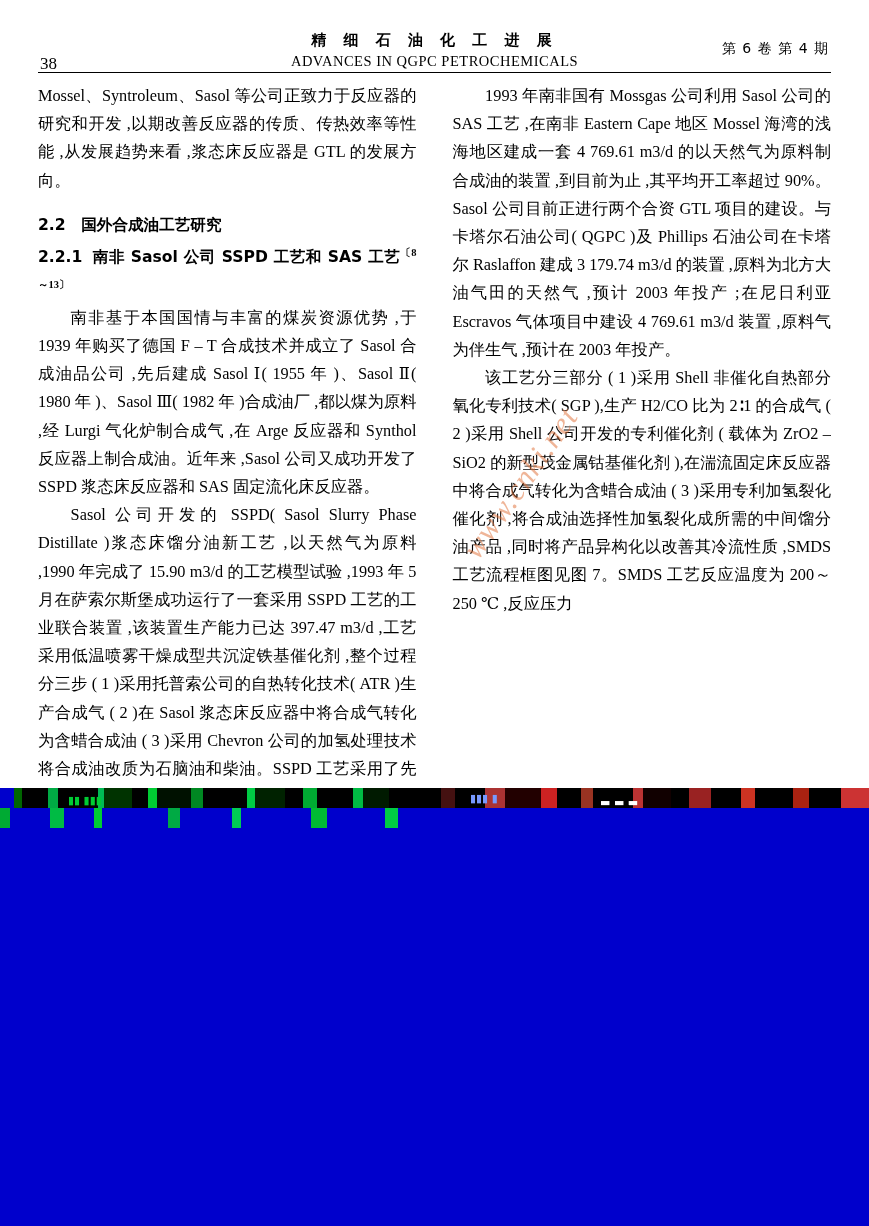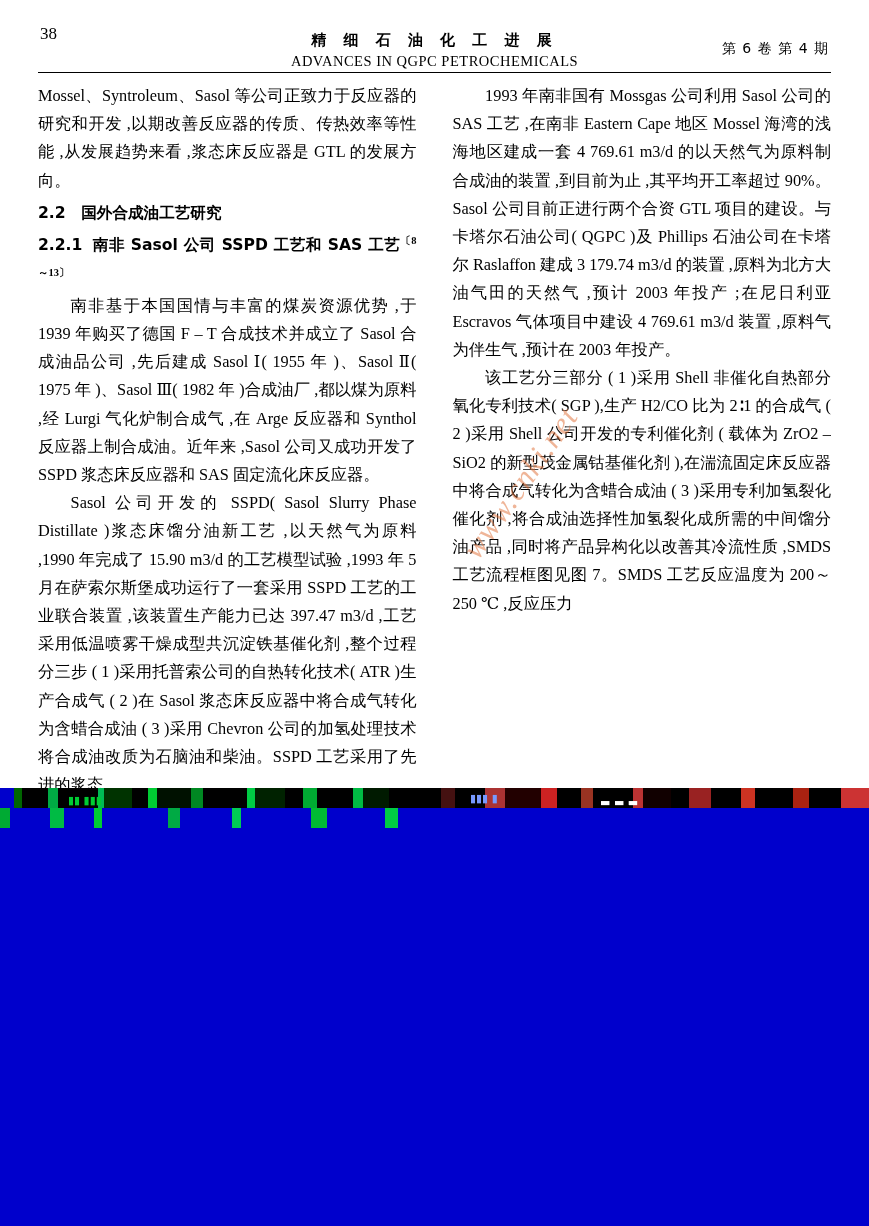--- a/index.html
+++ b/index.html
@@ -29,21 +29,21 @@
   .header {
     position: absolute;
     left: 38px;
     top: 22px;
     width: 793px;
     height: 48px;
   }
   .header-page-num {
     position: absolute;
     left: 2px;
-    top: 2px;
+    top: 32px;
     font-size: 17px;
     font-family: "Liberation Serif", serif;
   }
   .header-center {
     position: absolute;
     left: 50%;
     top: 8px;
     transform: translateX(-50%);
     text-align: center;
     width: 400px;
@@ -104,21 +104,21 @@
     text-justify: inter-ideograph;
     font-family: "Liberation Serif", "DejaVu Serif", serif;
   }
   p.indent {
     text-indent: 2em;
   }
   .heading2 {
     font-weight: bold;
     font-family: "DejaVu Sans", sans-serif;
     font-size: 15.6px;
-    margin-top: 4px;
+    margin-top: 16px;
   }
   .heading3 {
     font-weight: bold;
     font-family: "DejaVu Sans", sans-serif;
     font-size: 15.6px;
   }
   .heading3 .num { margin-right: 10px; }
   .sup {
     font-size: 10.5px;
     vertical-align: super;
@@ -198,21 +198,21 @@
   <div class="header-rule"></div>
 
   <div class="columns">
 
     <div class="col">
       <p>Mossel、Syntroleum、Sasol 等公司正致力于反应器的研究和开发 ,以期改善反应器的传质、传热效率等性能 ,从发展趋势来看 ,浆态床反应器是 GTL 的发展方向。</p>
       <div class="heading2">2.2　国外合成油工艺研究</div>
       <div class="heading3">
         <span class="num">2.2.1</span><span>南非 Sasol 公司 SSPD 工艺和 SAS 工艺</span><span class="sup">〔8～13〕</span>
       </div>
-      <p class="indent">南非基于本国国情与丰富的煤炭资源优势 ,于 1939 年购买了德国 F – T 合成技术并成立了 Sasol 合成油品公司 ,先后建成 Sasol Ⅰ( 1955 年 )、Sasol Ⅱ( 1975 年 )、Sasol Ⅲ( 1982 年 )合成油厂 ,都以煤为原料 ,经 Lurgi 气化炉制合成气 ,在 Arge 反应器和 Synthol 反应器上制合成油。近年来 ,Sasol 公司又成功开发了 SSPD 浆态床反应器和 SAS 固定流化床反应器。</p>
+      <p class="indent">南非基于本国国情与丰富的煤炭资源优势 ,于 1939 年购买了德国 F – T 合成技术并成立了 Sasol 合成油品公司 ,先后建成 Sasol Ⅰ( 1955 年 )、Sasol Ⅱ( 1980 年 )、Sasol Ⅲ( 1982 年 )合成油厂 ,都以煤为原料 ,经 Lurgi 气化炉制合成气 ,在 Arge 反应器和 Synthol 反应器上制合成油。近年来 ,Sasol 公司又成功开发了 SSPD 浆态床反应器和 SAS 固定流化床反应器。</p>
       <p class="indent">Sasol 公司开发的 SSPD( Sasol Slurry Phase Distillate )浆态床馏分油新工艺 ,以天然气为原料 ,1990 年完成了 15.90 m3/d 的工艺模型试验 ,1993 年 5 月在萨索尔斯堡成功运行了一套采用 SSPD 工艺的工业联合装置 ,该装置生产能力已达 397.47 m3/d ,工艺采用低温喷雾干燥成型共沉淀铁基催化剂 ,整个过程分三步 ( 1 )采用托普索公司的自热转化技术( ATR )生产合成气 ( 2 )在 Sasol 浆态床反应器中将合成气转化为含蜡合成油 ( 3 )采用 Chevron 公司的加氢处理技术将合成油改质为石脑油和柴油。SSPD 工艺采用了先进的浆态</p>
     </div>
 
     <div class="col">
       <p class="indent">1993 年南非国有 Mossgas 公司利用 Sasol 公司的 SAS 工艺 ,在南非 Eastern Cape 地区 Mossel 海湾的浅海地区建成一套 4 769.61 m3/d 的以天然气为原料制合成油的装置 ,到目前为止 ,其平均开工率超过 90%。Sasol 公司目前正进行两个合资 GTL 项目的建设。与卡塔尔石油公司( QGPC )及 Phillips 石油公司在卡塔尔 Raslaffon 建成 3 179.74 m3/d 的装置 ,原料为北方大油气田的天然气 ,预计 2003 年投产 ;在尼日利亚 Escravos 气体项目中建设 4 769.61 m3/d 装置 ,原料气为伴生气 ,预计在 2003 年投产。</p>
       <p class="indent">该工艺分三部分 ( 1 )采用 Shell 非催化自热部分氧化专利技术( SGP ),生产 H2/CO 比为 2∶1 的合成气 ( 2 )采用 Shell 公司开发的专利催化剂 ( 载体为 ZrO2 – SiO2 的新型茂金属钴基催化剂 ),在湍流固定床反应器中将合成气转化为含蜡合成油 ( 3 )采用专利加氢裂化催化剂 ,将合成油选择性加氢裂化成所需的中间馏分油产品 ,同时将产品异构化以改善其冷流性质 ,SMDS 工艺流程框图见图 7。SMDS 工艺反应温度为 200～250 ℃ ,反应压力</p>
     </div>
   </div>
 
   <div class="watermark">www.cnki.net</div>

